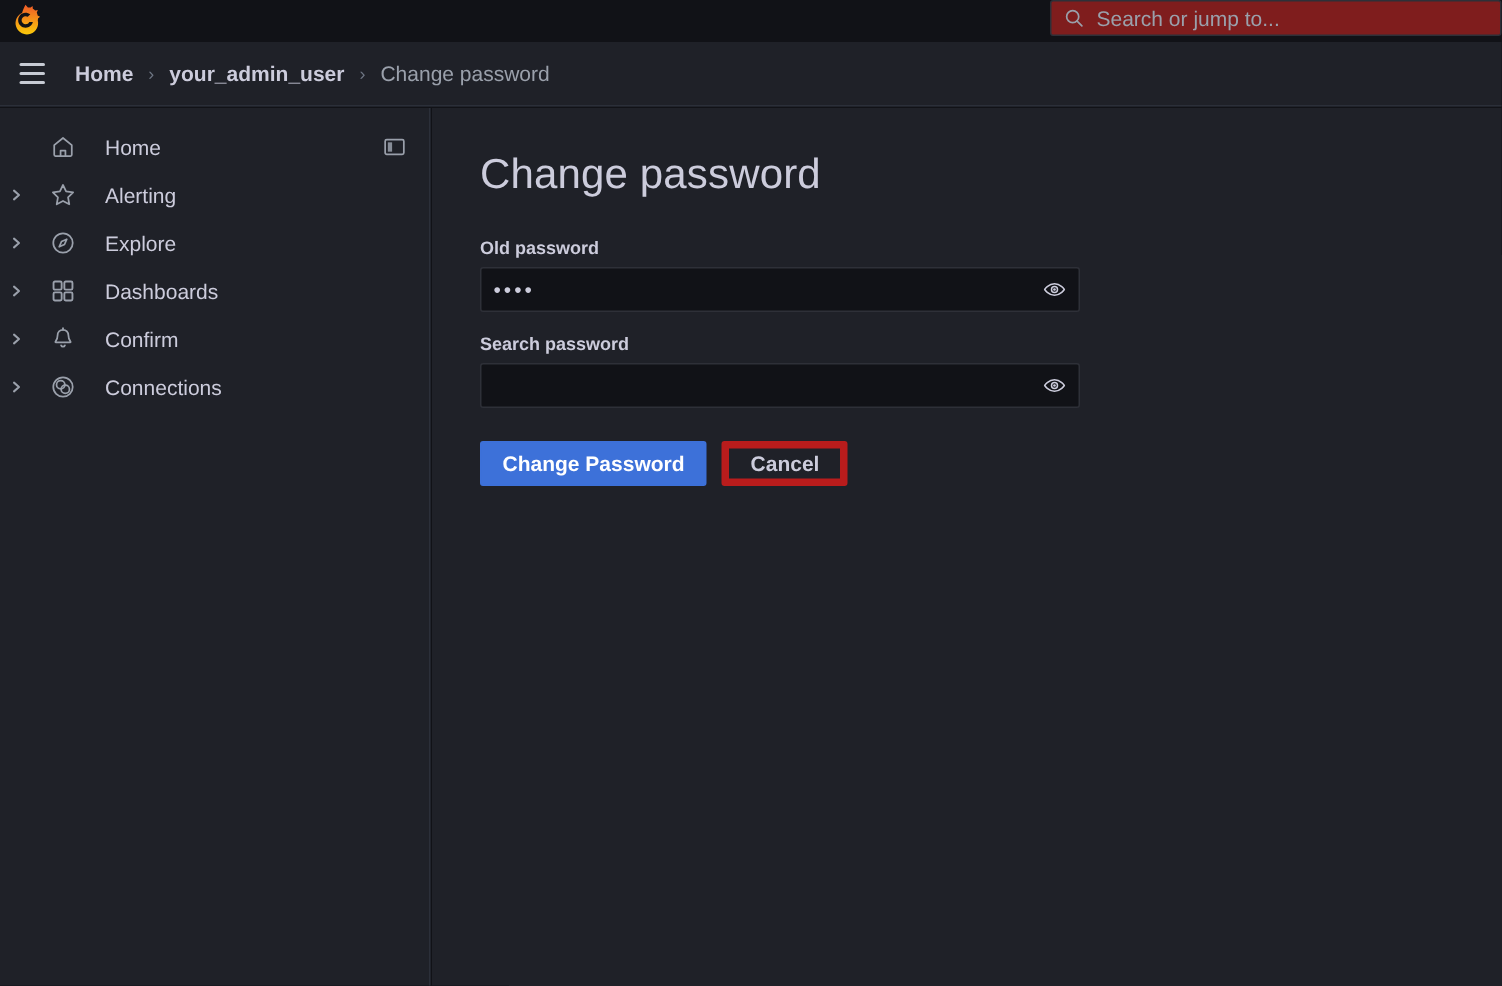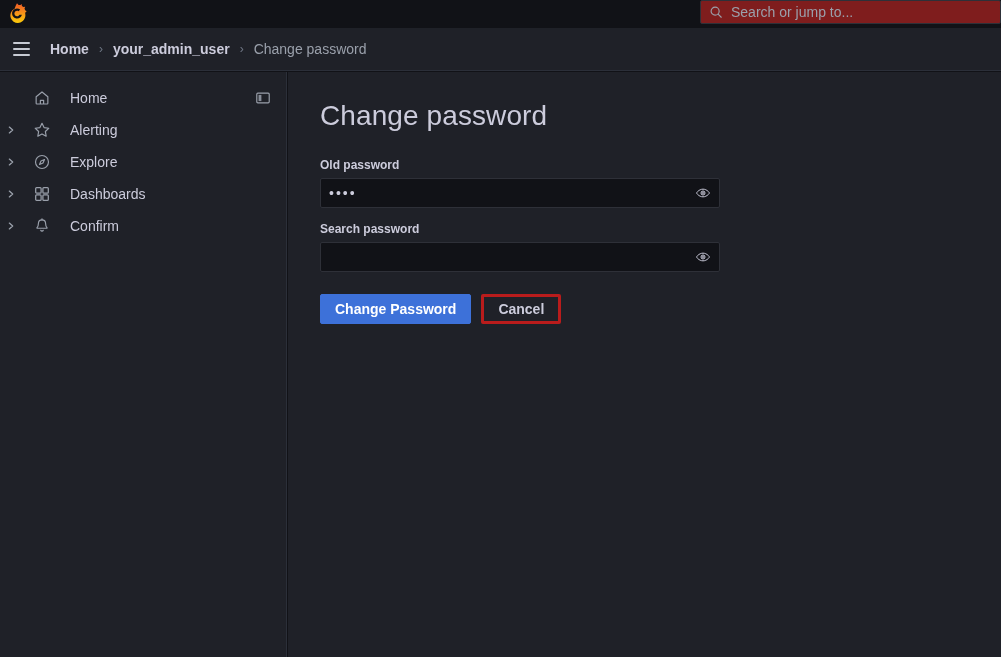--- a/index.html
+++ b/index.html
@@ -237,21 +237,21 @@
     justify-content: center;
     white-space: nowrap;
   }
   .btn-primary {
     background: #3d71d9;
     border: 1px solid #3d71d9;
     color: #ffffff;
   }
   .btn-secondary {
     background: transparent;
-    border: 3px solid #b91c1c;
+    border: 5px solid #b91c1c;
     color: #ccccdc;
   }
 </style>
 </head>
 <body>
 
 <div class="topbar">
 
   <div class="grafana-logo">
     <svg viewBox="0 0 24 24" width="24" height="24" aria-hidden="true">
@@ -366,20 +366,35 @@
     <span class="nav-icon">
       <svg viewBox="0 0 20 20" width="18" height="18" aria-hidden="true">
         <path d="M10 3.2c-2.4 0-4 1.8-4 4.1 0 3-1.1 4-1.6 4.6-.2.2 0 .6.3.6h10.6c.33 0 .5-.4.3-.6-.5-.6-1.6-1.6-1.6-4.6 0-2.3-1.6-4.1-4-4.1z" fill="none" stroke="currentColor" stroke-width="1.3" stroke-linejoin="round"></path>
         <line x1="10" y1="2" x2="10" y2="3.2" stroke="currentColor" stroke-width="1.3" stroke-linecap="round"></line>
         <path d="M8.6 14.7a1.5 1.5 0 0 0 2.8 0" fill="none" stroke="currentColor" stroke-width="1.3" stroke-linecap="round"></path>
       </svg>
     </span>
     <span class="nav-label">Confirm</span>
   </div>
 
+  <div class="nav-item">
+    <span class="nav-chevron">
+      <svg viewBox="0 0 12 12" width="10" height="10" aria-hidden="true">
+        <polyline points="4,2.5 8,6 4,9.5" fill="none" stroke="currentColor" stroke-width="1.6" stroke-linecap="round" stroke-linejoin="round"></polyline>
+      </svg>
+    </span>
+    <span class="nav-icon">
+      <svg viewBox="0 0 20 20" width="18" height="18" aria-hidden="true">
+        <circle cx="10" cy="10" r="7.2" fill="none" stroke="currentColor" stroke-width="1.3"></circle>
+        <circle cx="8.3" cy="8.3" r="3.1" fill="none" stroke="currentColor" stroke-width="1.3"></circle>
+        <circle cx="11.7" cy="11.7" r="3.1" fill="none" stroke="currentColor" stroke-width="1.3"></circle>
+      </svg>
+    </span>
+    <span class="nav-label">Connections</span>
+  </div>
 
 
 </aside>
 
 <main class="main">
 
   <h1 class="page-title">Change password</h1>
 
   <div class="field-group">
     <label class="field-label">Old password</label>

